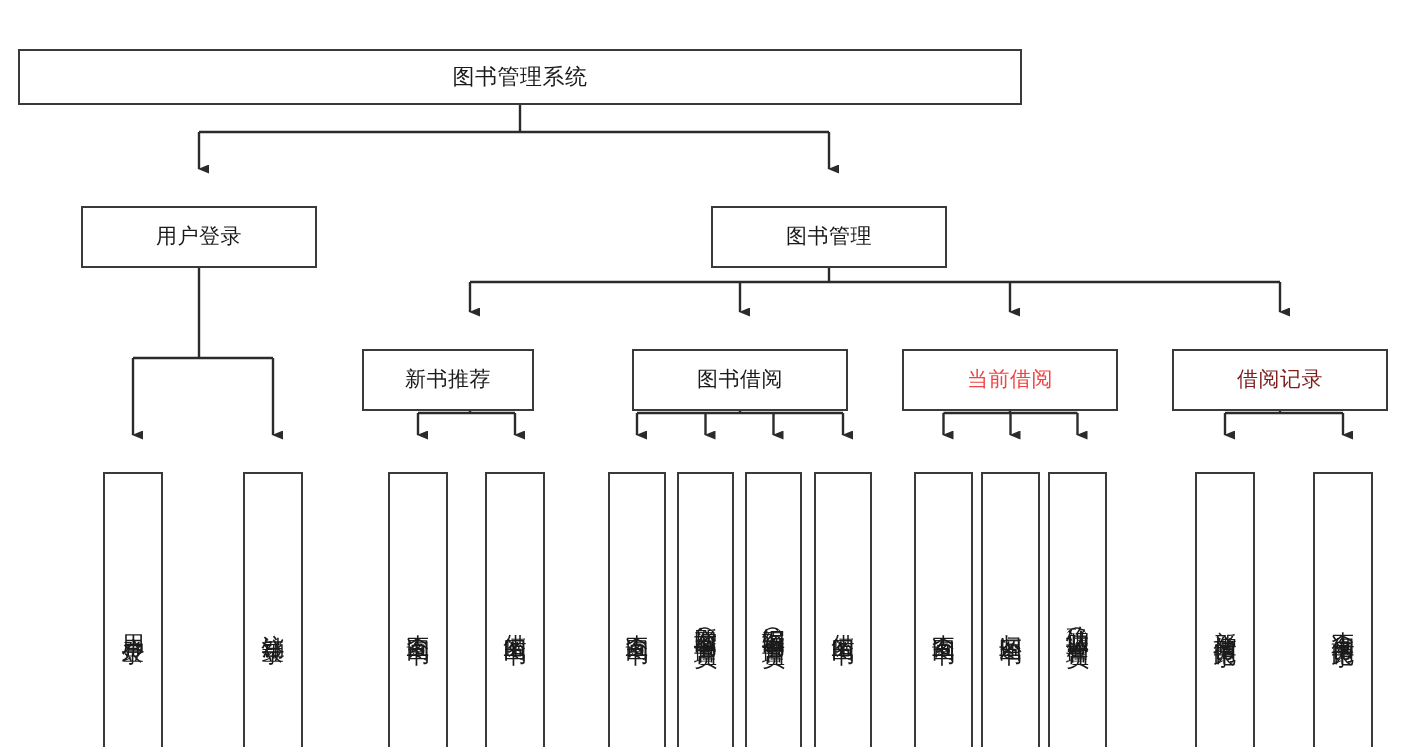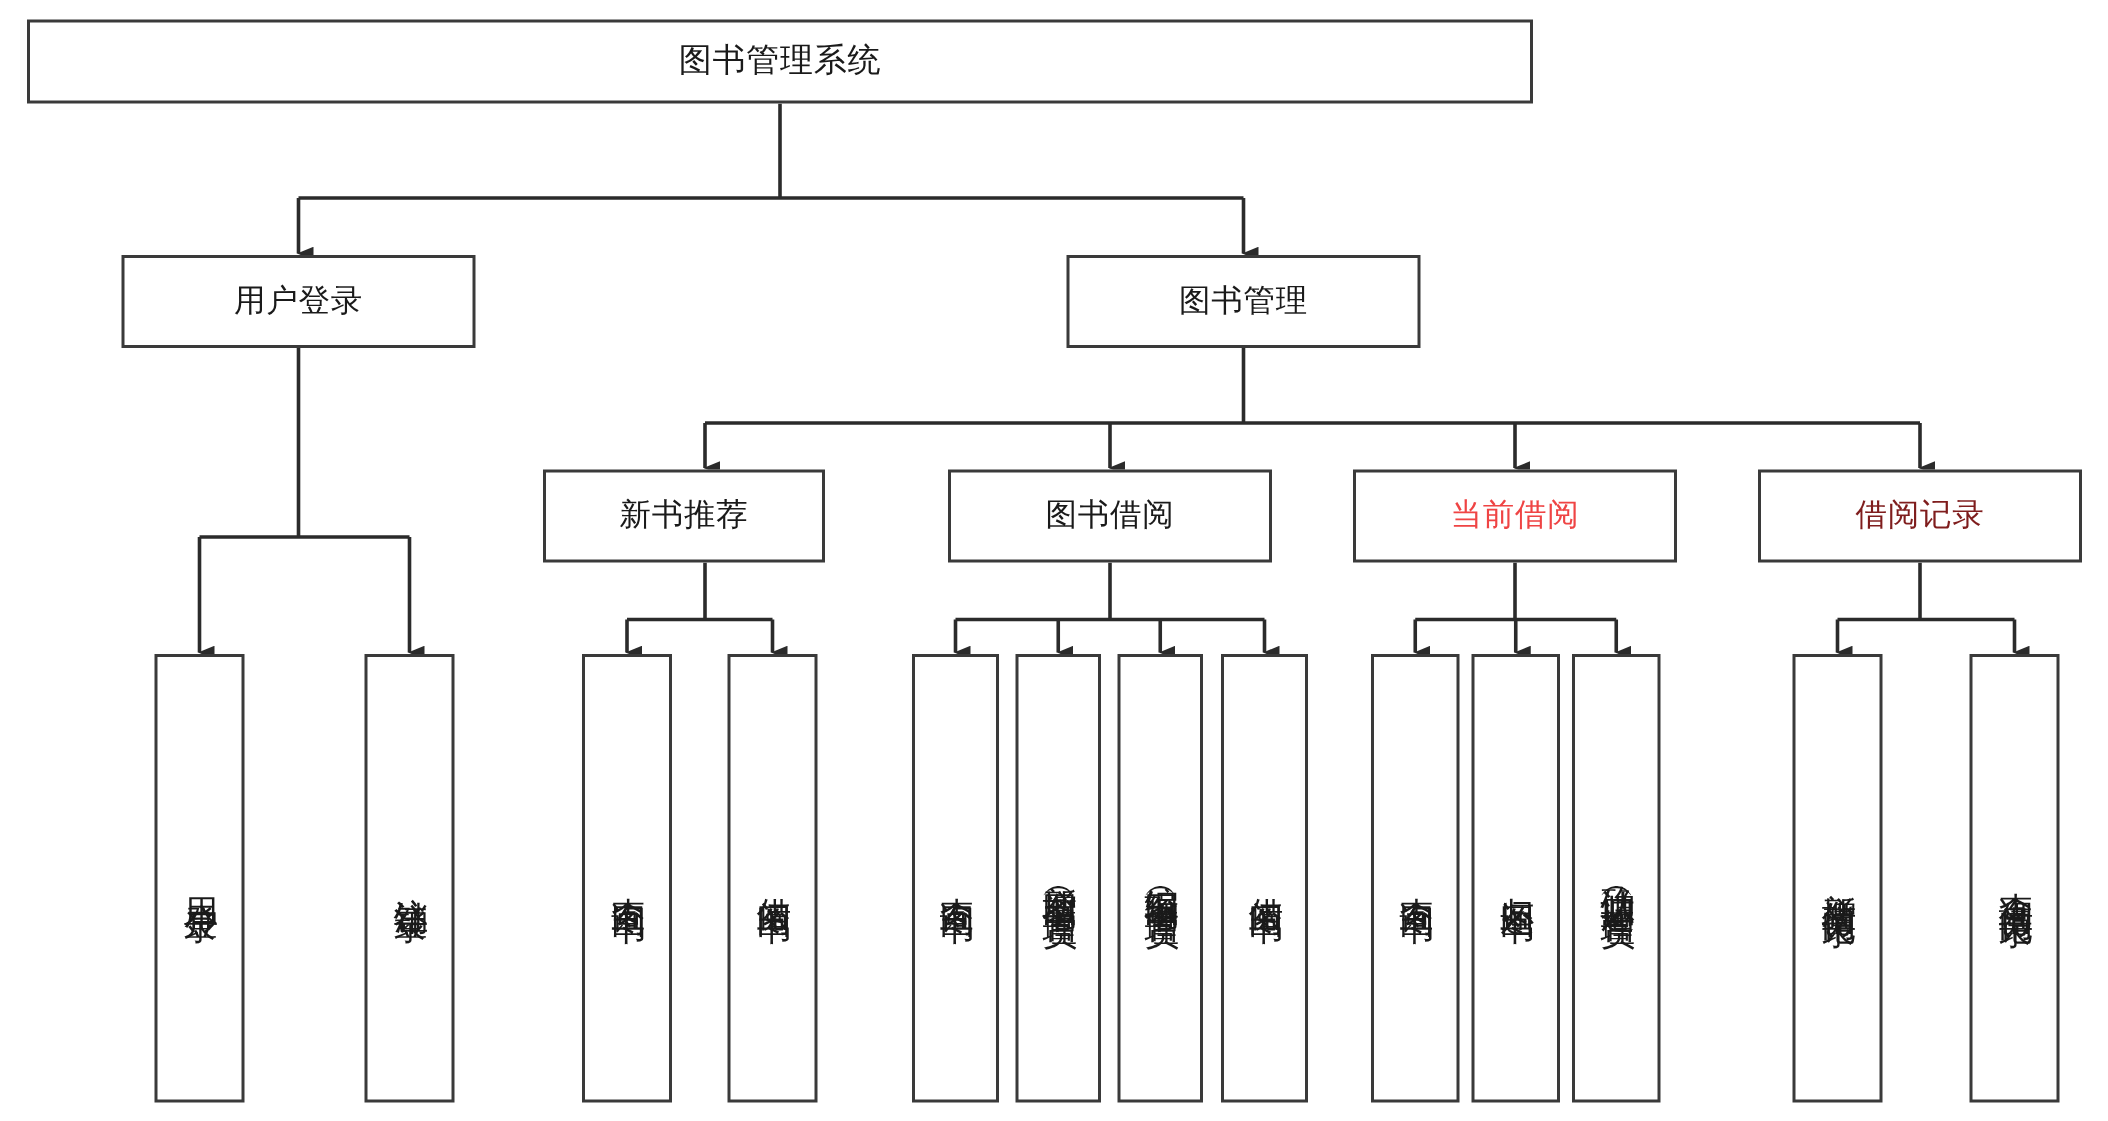--- a/index.html
+++ b/index.html
@@ -27,20 +27,21 @@
   }
   .node {
     position: absolute;
     box-sizing: border-box;
     background: #ffffff;
     border: 2px solid #be185d;
     display: flex;
     align-items: center;
     justify-content: center;
     overflow: hidden;
+    margin-top: 36px;
   }
   .node .label {
     color: #1a1a1a;
     text-align: center;
     line-height: 1.12;
     white-space: nowrap;
   }
   
   .node.h .label {
     font-size: 21px;
@@ -121,21 +122,21 @@
   <div id="node-layer">
       <div class="node h root" style="left: 18px; top: 13px; width: 1004px; height: 56px; border-color: rgb(58, 58, 58); background: rgb(255, 255, 255);">
         <span class="label" style="color: rgb(26, 26, 26);">图书管理系统</span>
       </div>
       <div class="node h" style="left: 81px; top: 170px; width: 236px; height: 62px; border-color: rgb(58, 58, 58); background: rgb(255, 255, 255);">
         <span class="label" style="color: rgb(26, 26, 26);">用户登录</span>
       </div>
       <div class="node h" style="left: 711px; top: 170px; width: 236px; height: 62px; border-color: rgb(58, 58, 58); background: rgb(255, 255, 255);">
         <span class="label" style="color: rgb(26, 26, 26); text-align: center;">图书管理</span>
       </div>
-      <div class="node h" style="left: 362px; top: 313px; width: 188px; height: 62px; border-color: rgb(58, 58, 58); background: rgb(255, 255, 255);">
+      <div class="node h" style="left: 362px; top: 313px; width: 172px; height: 62px; border-color: rgb(58, 58, 58); background: rgb(255, 255, 255);">
         <span class="label" style="color: rgb(26, 26, 26);">新书推荐</span>
       </div>
       <div class="node h" style="left: 632px; top: 313px; width: 216px; height: 62px; border-color: rgb(58, 58, 58); background: rgb(255, 255, 255); align-items: center;">
         <span class="label" style="color: rgb(26, 26, 26);">图书借阅</span>
       </div>
       <div class="node h" style="left: 902px; top: 313px; width: 216px; height: 62px; border-color: rgb(58, 58, 58); background: rgb(255, 255, 255);">
         <span class="label" style="color: #ef4444;">当前借阅</span>
       </div>
       <div class="node h" style="left: 1172px; top: 313px; width: 216px; height: 62px; border-color: rgb(58, 58, 58); background: rgb(255, 255, 255);">
         <span class="label" style="color: #7f1d1d;">借阅记录</span>

